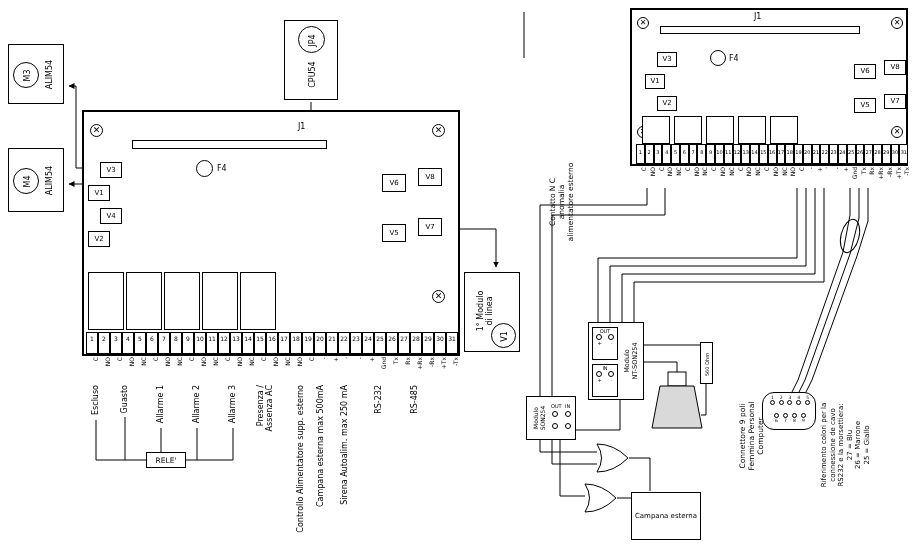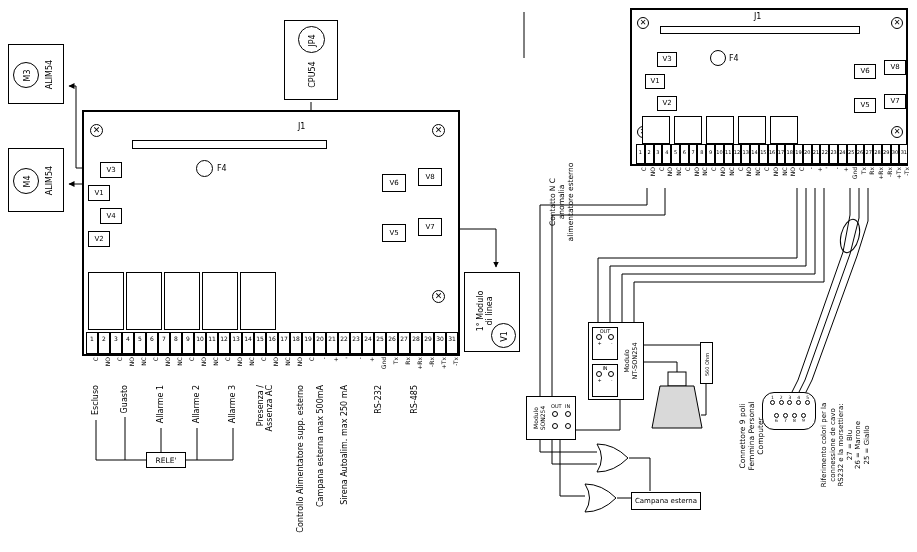--- a/index.html
+++ b/index.html
@@ -511,21 +511,21 @@
     <span class="mpin" style="position:absolute;left:25px;top:14px"></span>
     <span class="mpin" style="position:absolute;left:38px;top:14px"></span>
     <span class="mpin" style="position:absolute;left:25px;top:26px"></span>
     <span class="mpin" style="position:absolute;left:38px;top:26px"></span>
   </div>
 
   <div class="box" style="left:700px;top:342px;width:13px;height:42px">
     <span class="vrot" style="left:-14px;top:17px;width:40px;font-size:5px">560 Ohm</span>
   </div>
 
-  <div class="box" style="left:631px;top:492px;width:70px;height:18px;display:flex;align-items:center;justify-content:center;text-align:center;font-size:7px;line-height:9px">Campana esterna</div>
+  <div class="box" style="left:631px;top:492px;width:70px;height:48px;display:flex;align-items:center;justify-content:center;text-align:center;font-size:7px;line-height:9px">Campana esterna</div>
 
   <div class="box" style="left:762px;top:392px;width:54px;height:38px;border-radius:12px">
     <div class="pinrow" style="left:5px;top:2px;width:44px">
         <div class="pin">
         <span class="pinnum">1</span>
         <span class="pindot"></span>
       </div>
         <div class="pin">
         <span class="pinnum">2</span>
         <span class="pindot"></span>

